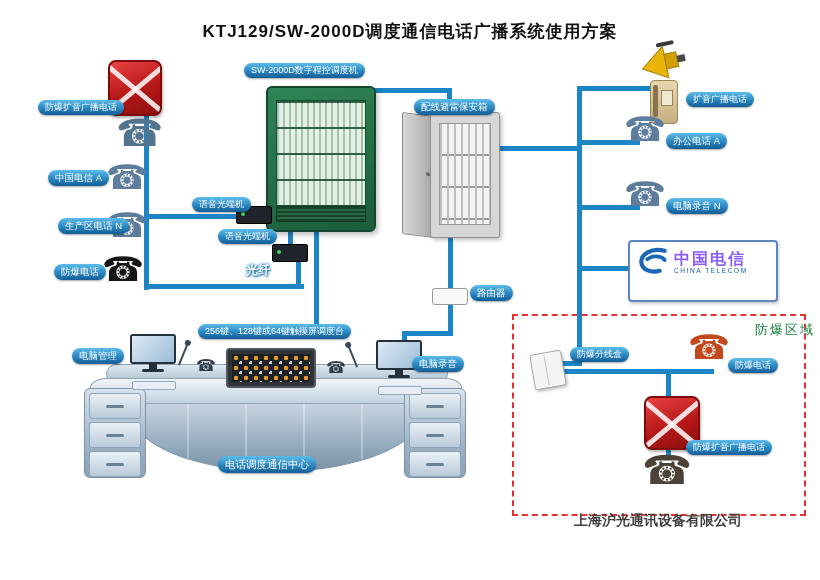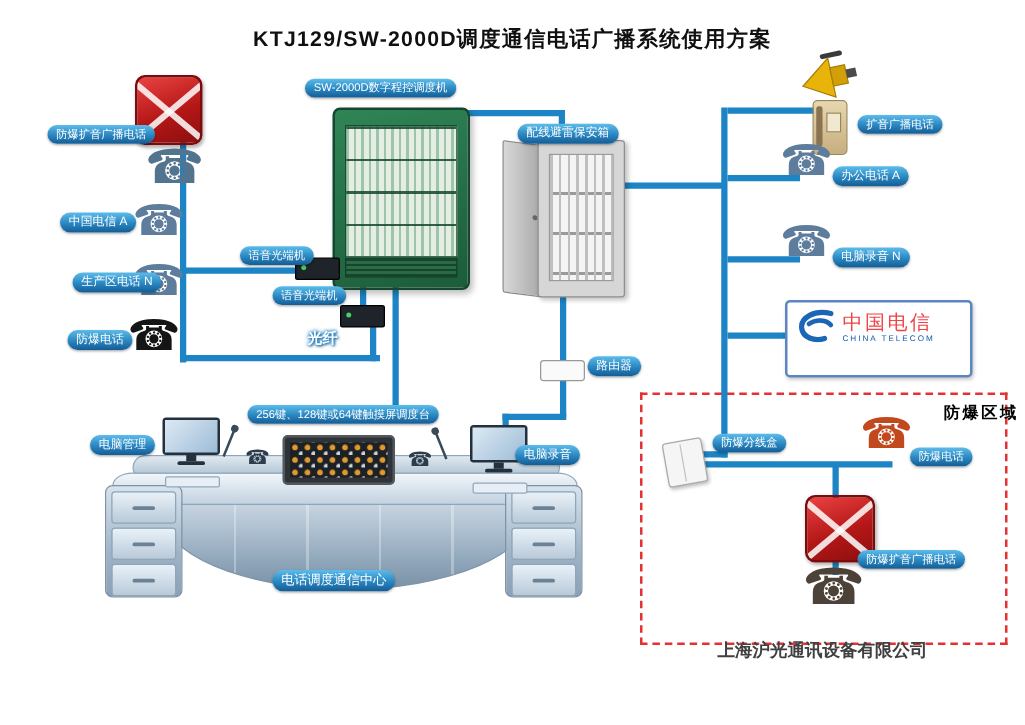--- a/index.html
+++ b/index.html
@@ -34,33 +34,33 @@
   .pbody .pin{position:absolute;left:8px;right:8px;top:10px;bottom:12px;border:1px solid #9a9a9a;
         background-color:#f4f4f4;
         background-image:repeating-linear-gradient(90deg,#bfbfbf 0 2px,transparent 2px 7px),
                          repeating-linear-gradient(180deg,transparent 0 30px,#9a9a9a 30px 32px);}
   .obox{position:absolute;z-index:4;width:34px;height:16px;background:#1f232a;border:1px solid #000;border-radius:2px;}
   .obox::before{content:"";position:absolute;left:4px;top:5px;width:4px;height:4px;border-radius:50%;background:#46d15e;}
   .router{position:absolute;z-index:4;width:34px;height:15px;background:#fafafa;border:1px solid #999;border-radius:3px;}
   .fiber{position:absolute;z-index:6;font-size:12px;font-weight:bold;color:#fff;
         text-shadow:0 0 3px #1d84c5,0 0 3px #1d84c5,1px 1px 2px #0a4a74;}
   .zone{position:absolute;z-index:1;border:2px dashed #e43131;}
-  .zonelabel{position:absolute;z-index:6;color:#000000;font-weight:bold;font-size:13px;letter-spacing:2px;padding-left:35px;}
+  .zonelabel{position:absolute;z-index:6;color:#15803d;font-weight:normal;font-size:13px;letter-spacing:2px;padding-left:35px;}
   .jbox{position:absolute;z-index:4;width:30px;height:34px;background:#f5f5f5;border:1px solid #aaa;
         border-radius:3px;transform:rotate(-10deg);box-shadow:1px 2px 3px rgba(0,0,0,.25);}
   .jbox::before{content:"";position:absolute;left:13px;top:2px;bottom:2px;width:1px;background:#c3c3c3;}
   .wallphone{position:absolute;z-index:4;width:26px;height:42px;border:1px solid #9b8658;border-radius:4px;
         background:linear-gradient(180deg,#e7d7af,#c6ae7e);}
   .wallphone::before{content:"";position:absolute;left:2px;top:4px;width:5px;height:32px;background:#8a7350;border-radius:2px;}
   .wallphone::after{content:"";position:absolute;right:4px;top:9px;width:10px;height:14px;background:#f0e8d0;border:1px solid #9b8658;}
   .speaker{position:absolute;z-index:4;transform:rotate(-12deg);}
   .telecom{position:absolute;z-index:4;background:#fff;border:2px solid #5b86c2;border-radius:4px;
         box-shadow:1px 2px 3px rgba(0,0,0,.2);}
   .telecom .row{display:flex;align-items:center;gap:6px;padding:4px 8px 1px;}
-  .t-name{font-size:16px;font-weight:normal;color:#ef4444;letter-spacing:2px;line-height:1.1;}
+  .t-name{font-size:16px;font-weight:bold;color:#8b5cf6;letter-spacing:2px;line-height:1.1;}
   .t-en{font-size:6.5px;color:#0f5cab;letter-spacing:1.6px;}
   .t-slogan{margin-top:1px;text-align:center;font-style:italic;font-weight:bold;font-size:10.5px;color:#1668b0;
         background:linear-gradient(180deg,#eef6fd,#cfe4f7);padding:3px 0 4px;border-top:1px solid #bcd6ee;}
   .shelf{position:absolute;z-index:2;background:linear-gradient(180deg,#dfe9f1,#a9bdcd);
         border:1px solid #8fa5b8;border-radius:10px;}
   .desktop{position:absolute;z-index:3;background:linear-gradient(180deg,#f1f6fa,#c2d2e0);
         border:1px solid #8fa5b8;border-radius:16px/10px;}
   .apron{position:absolute;z-index:2;border:1px solid #7e93a7;border-radius:0 0 150px 150px/0 0 64px 64px;
         background-image:repeating-linear-gradient(90deg,rgba(255,255,255,.3) 0 2px,transparent 2px 58px),
                          linear-gradient(180deg,#cdd9e5,#8fa6ba 70%,#7b92a6);}

